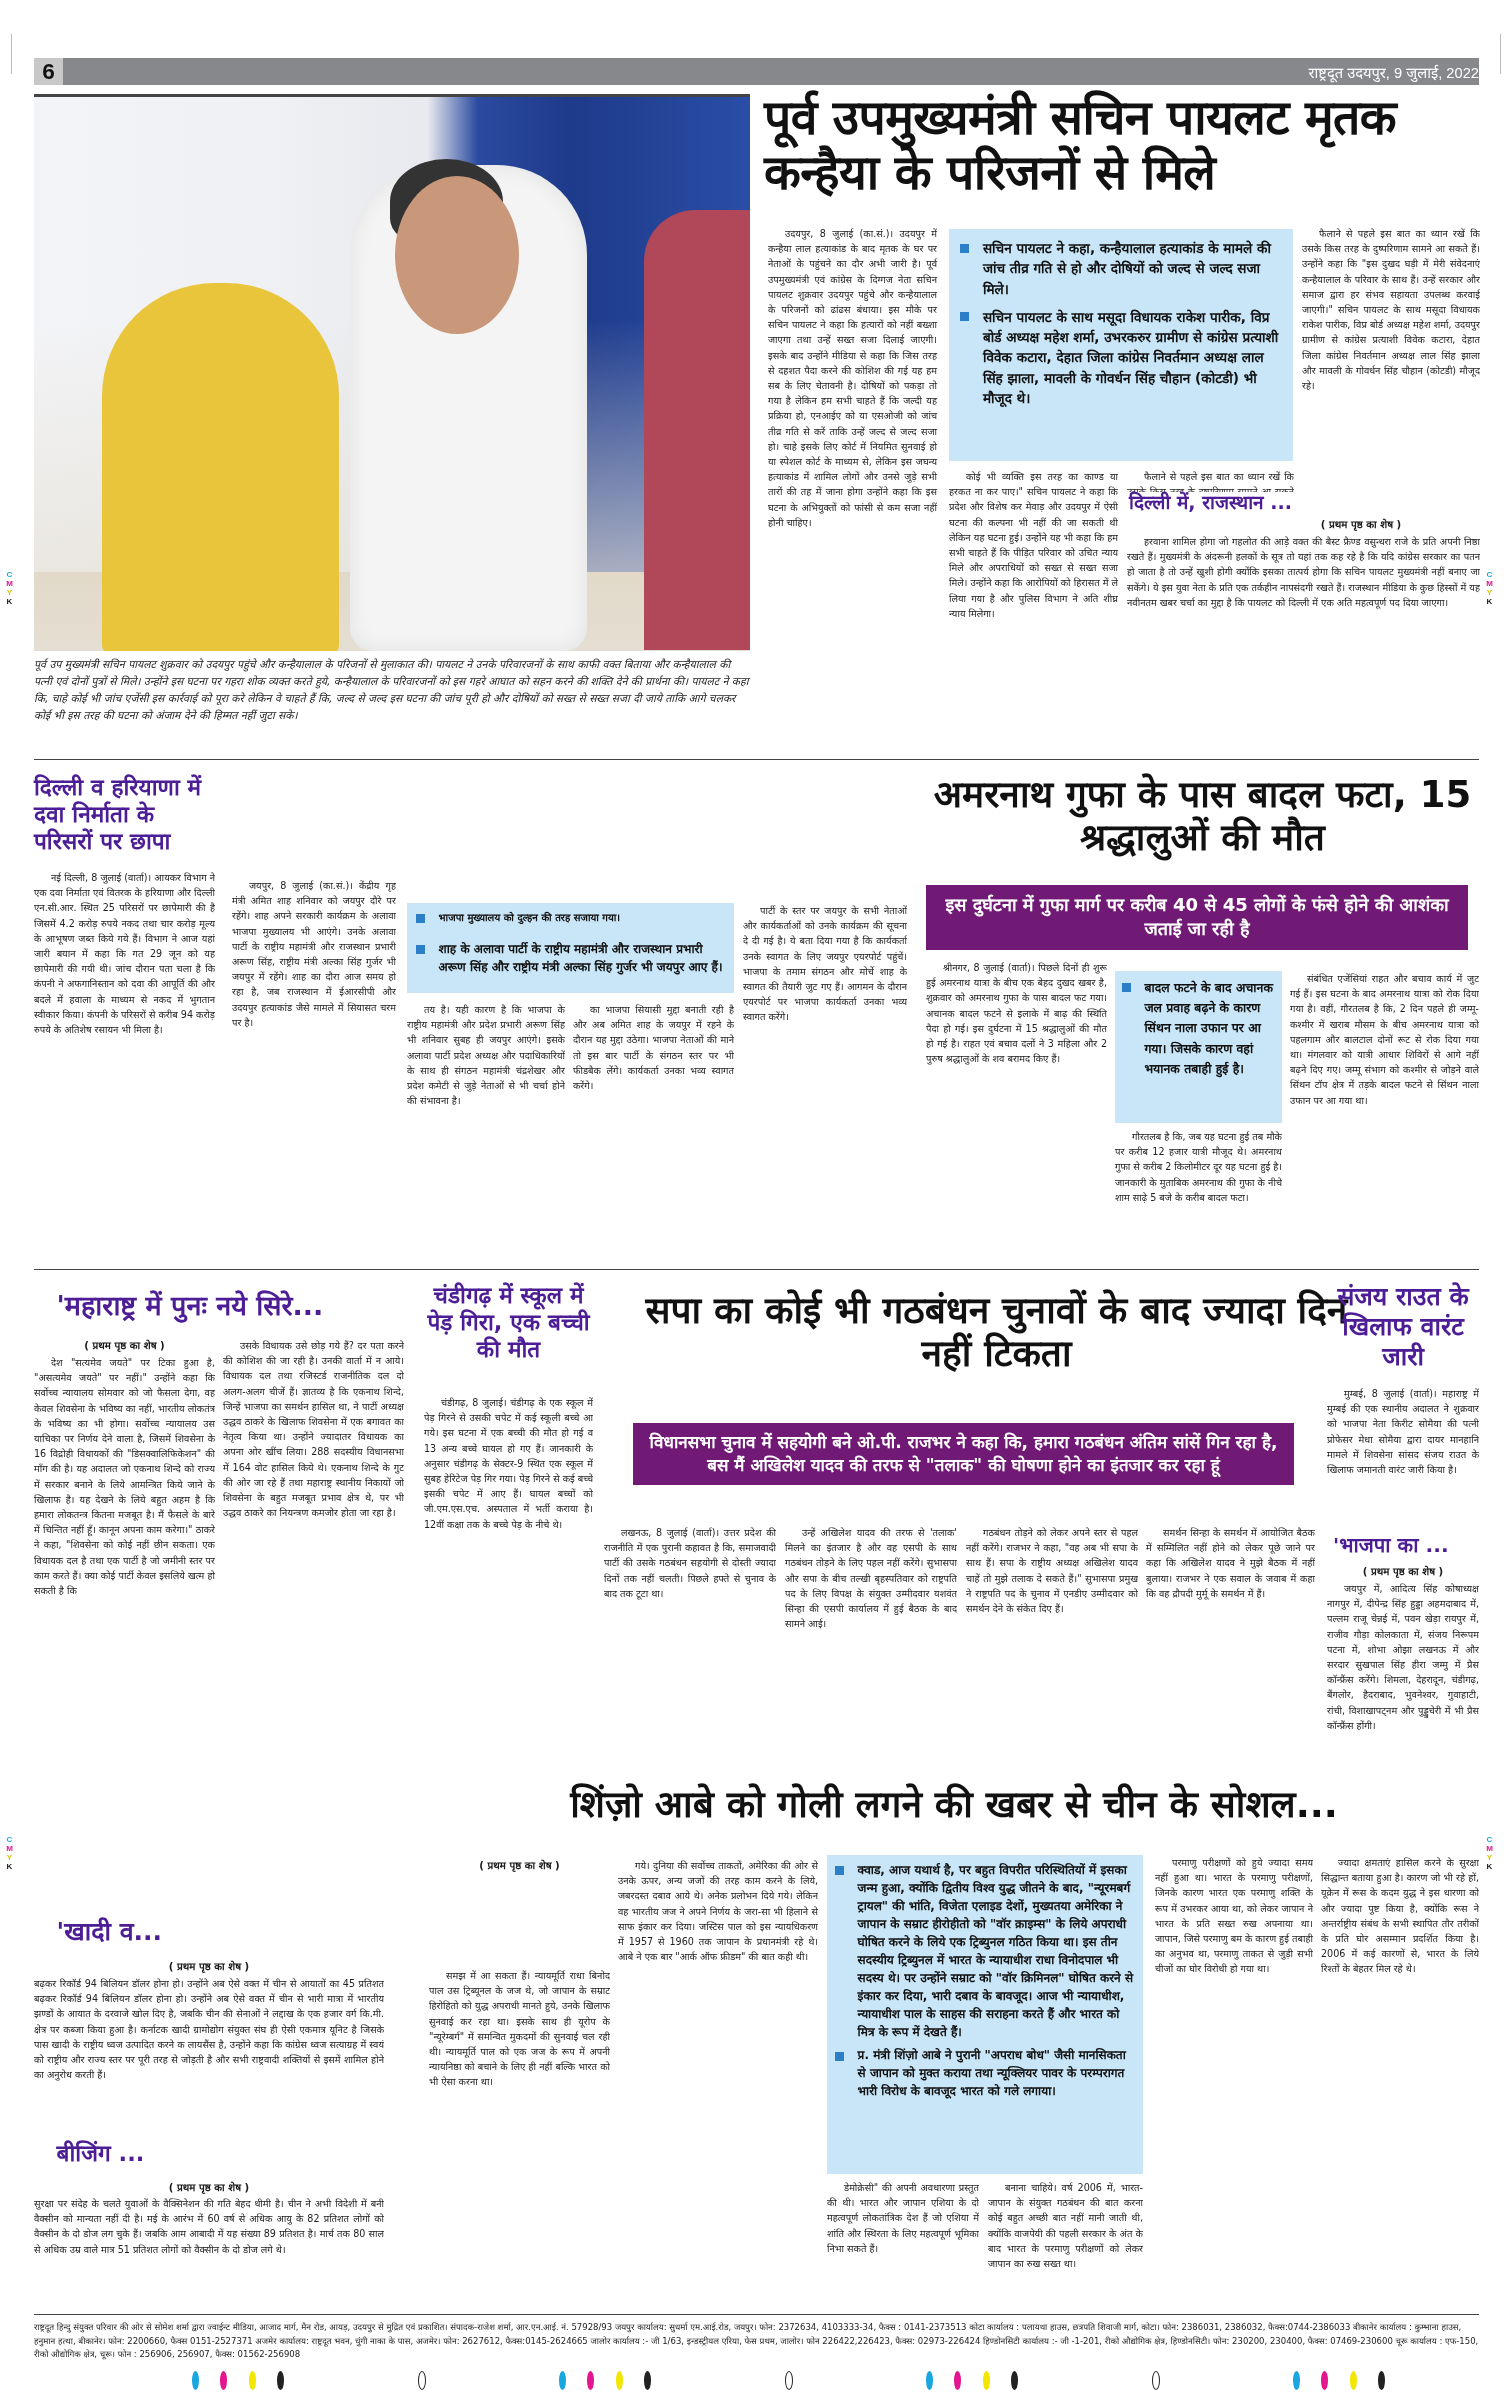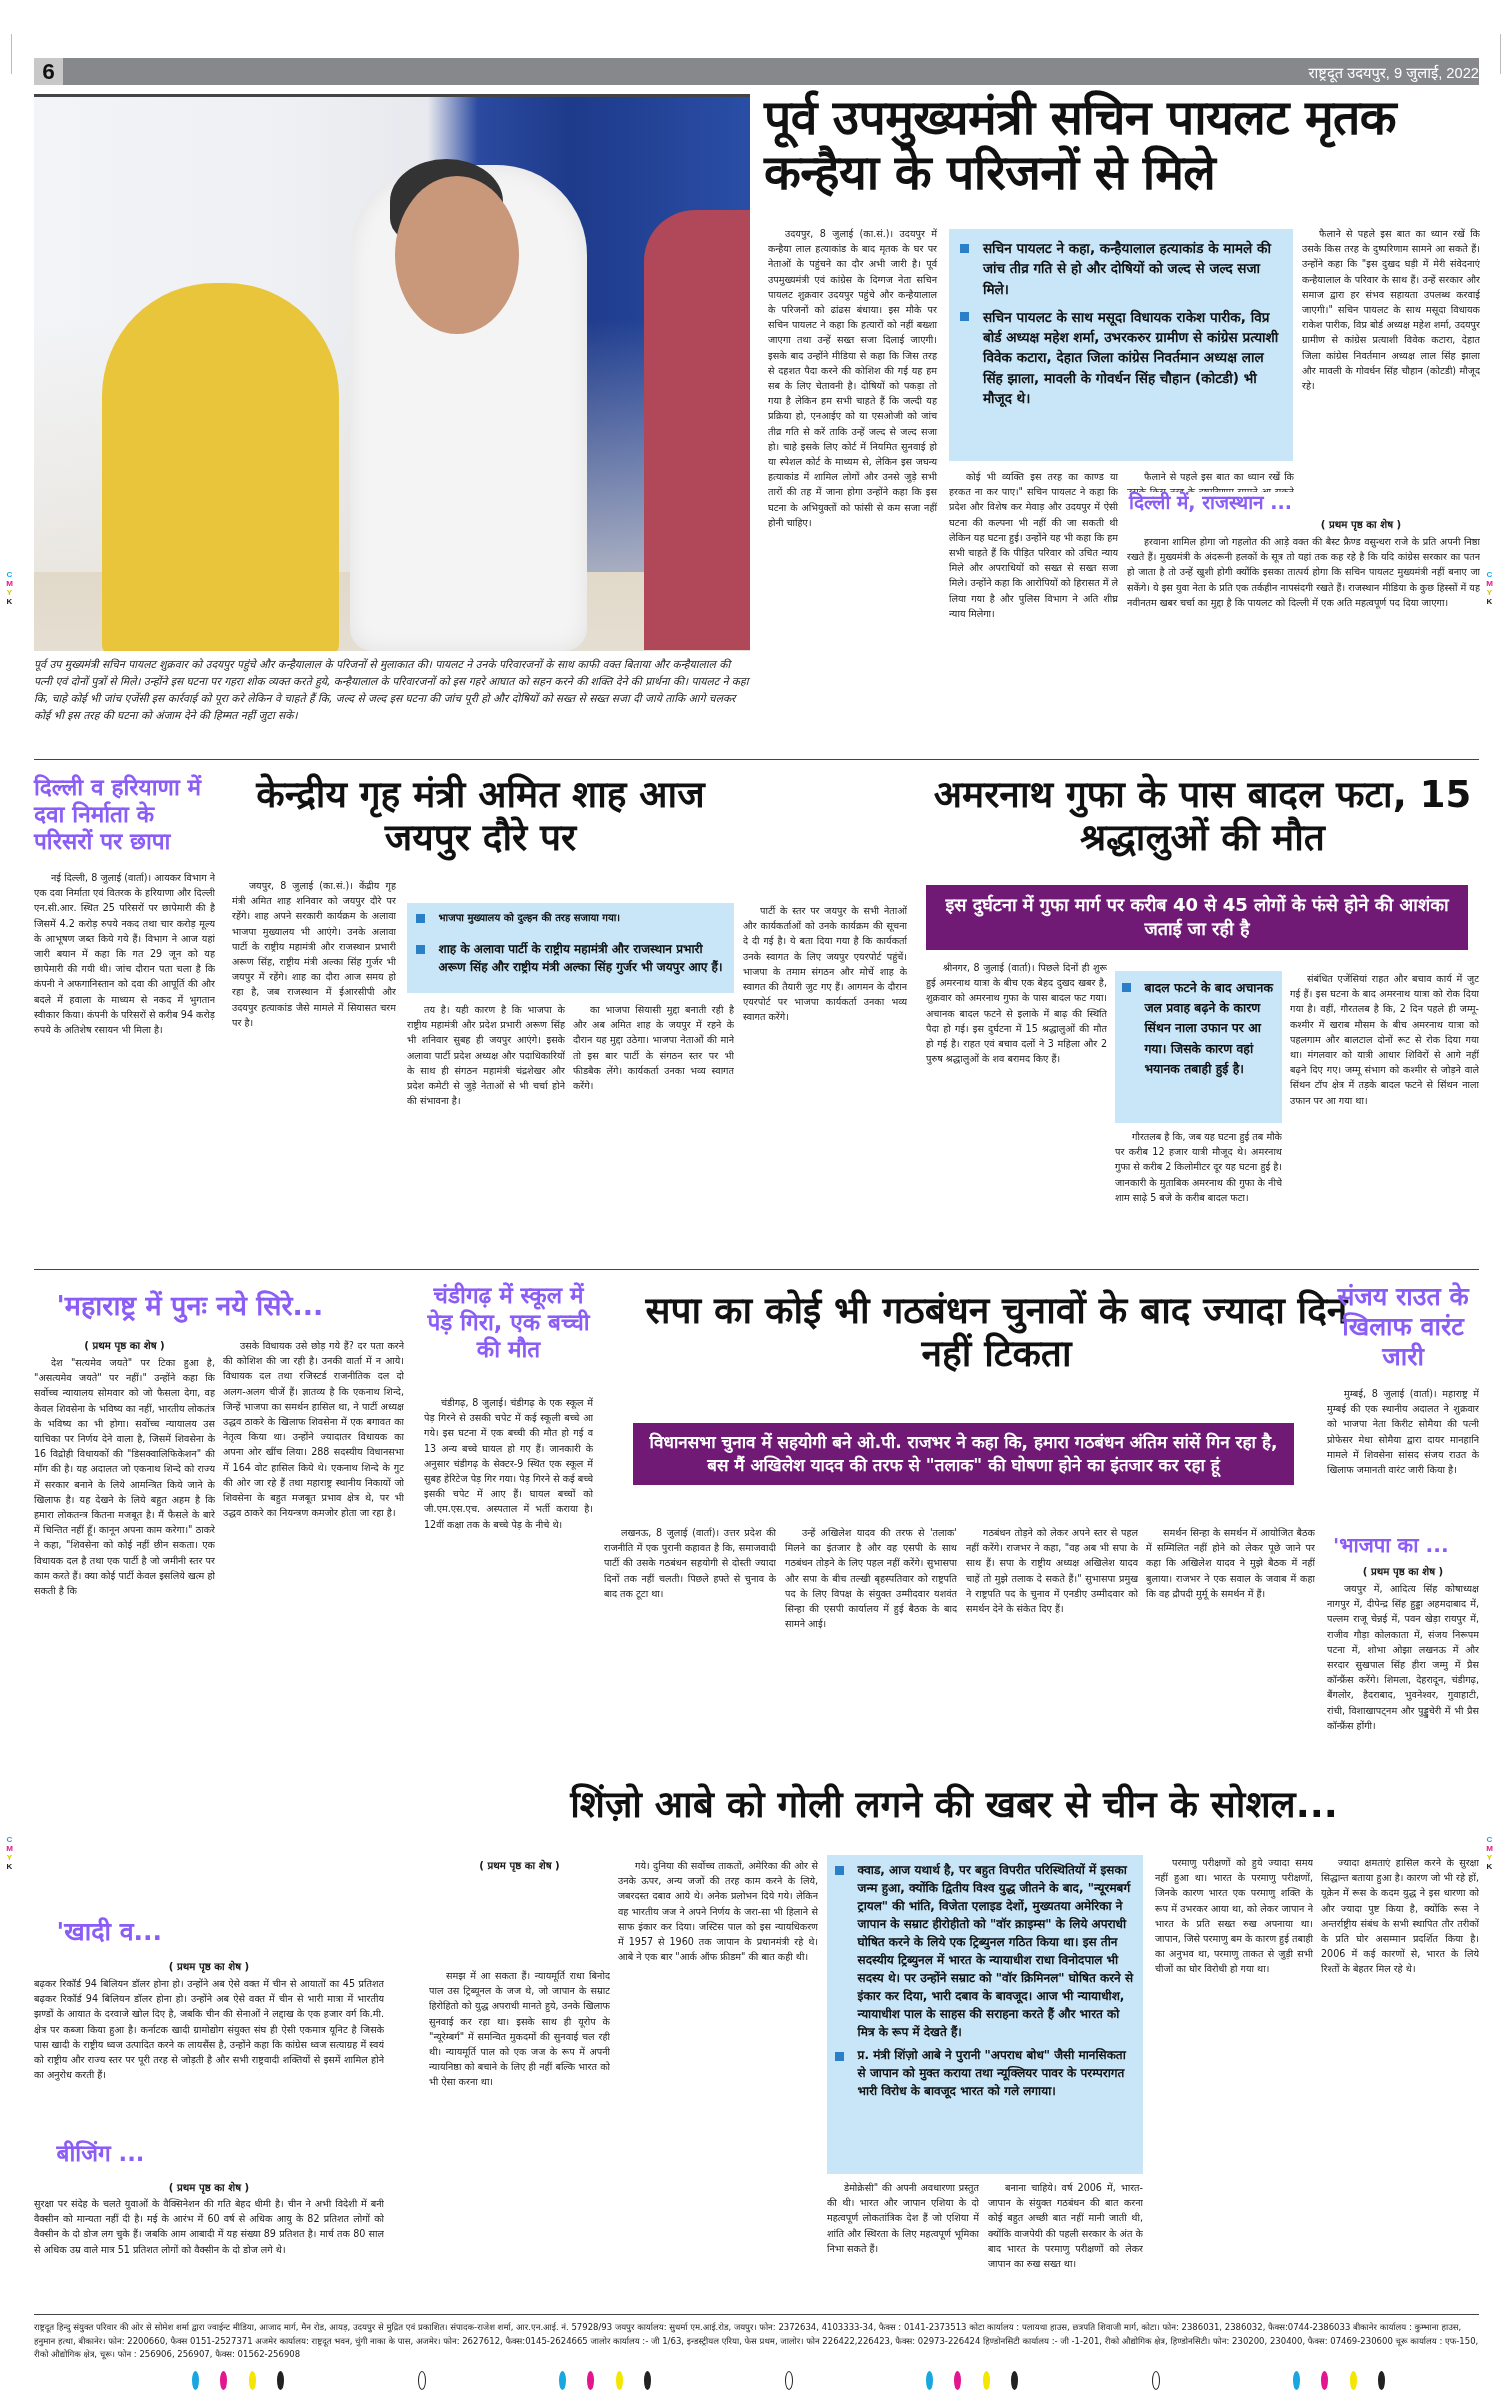--- a/index.html
+++ b/index.html
@@ -33,21 +33,21 @@
   .col { position:absolute; font-size: 9.6px; line-height: 15.2px; text-align: justify; color:#222; }
   .col p { text-indent: 17px; }
 
   .bluebox { position:absolute; background: #c8e6f7; padding: 9px 11.3px; }
   .bluebox ul { list-style:none; }
   .bluebox li { position:relative; padding-left: 22.6px; font-weight:bold; font-size: 13.6px; line-height: 20.3px; margin-bottom: 8px; color:#111; }
   .bluebox li::before { content:""; position:absolute; left:0; top: 5.6px; width:9px; height:9px; background:#2a7fc6; }
 
   .bluebar { position:absolute; background:#701a75; color:#fff; font-weight:bold; text-align:center; padding: 8px 11.3px; line-height:1.35; }
 
-  .sub-head { position:absolute; font-weight:bold; color:#8b5cf6; line-height: 1.2; }
+  .sub-head { position:absolute; font-weight:bold; color:#4c1d95; line-height: 1.2; }
   .kicker { text-align:center; font-size:10.2px; font-weight:bold; margin-bottom: 3.4px; }
 
   .footer { position:absolute; left: 0; top: 2321px; width: 1445px; font-size: 8.5px; line-height: 13.6px; color:#222; }
   .color-dots { position:absolute; top: 2371px; left: 0; width: 1445px; height: 22.6px; }
   .dot { position:absolute; width: 6.8px; height: 19px; border-radius: 50%; }
   .target { position:absolute; width: 8px; height: 19px; border:1.1px solid #222; border-radius:50%; }
 
   .cmyk { position:absolute; font-family:"Liberation Sans",sans-serif; font-weight:bold; font-size:8px; line-height:9px; text-align:center; width: 9px; }
   .cmyk span { display:block; }
 </style>
@@ -101,21 +101,20 @@
   <div class="kicker abs" style="left:1214px;top:517px;width:226px;">( प्रथम पृष्ठ का शेष )</div>
   <div class="col" style="left:1093px;top:534px;width:353px;height:119px;overflow:hidden;">
     <p>हरवाना शामिल होगा जो गहलोत की आड़े वक्त की बैस्ट फ्रैण्ड वसुन्धरा राजे के प्रति अपनी निष्ठा रखते हैं। मुख्यमंत्री के अंदरूनी हलकों के सूत्र तो यहां तक कह रहे है कि यदि कांग्रेस सरकार का पतन हो जाता है तो उन्हें खुशी होगी क्योंकि इसका तात्पर्य होगा कि सचिन पायलट मुख्यमंत्री नहीं बनाए जा सकेंगे। ये इस युवा नेता के प्रति एक तर्कहीन नापसंदगी रखते हैं। राजस्थान मीडिया के कुछ हिस्सों में यह नवीनतम खबर चर्चा का मुद्दा है कि पायलट को दिल्ली में एक अति महत्वपूर्ण पद दिया जाएगा।</p>
   </div>
 
   <div class="sub-head" style="left:0;top:774px;width:181px;font-size:22.6px;">दिल्ली व हरियाणा में दवा निर्माता के परिसरों पर छापा</div>
   <div class="col" style="left:0;top:870px;width:181px;height:395px;overflow:hidden;">
     <p>नई दिल्ली, 8 जुलाई (वार्ता)। आयकर विभाग ने एक दवा निर्माता एवं वितरक के हरियाणा और दिल्ली एन.सी.आर. स्थित 25 परिसरों पर छापेमारी की है जिसमें 4.2 करोड़ रुपये नकद तथा चार करोड़ मूल्य के आभूषण जब्त किये गये हैं। विभाग ने आज यहां जारी बयान में कहा कि गत 29 जून को यह छापेमारी की गयी थी। जांच दौरान पता चला है कि कंपनी ने अफगानिस्तान को दवा की आपूर्ति की और बदले में हवाला के माध्यम से नकद में भुगतान स्वीकार किया। कंपनी के परिसरों से करीब 94 करोड़ रुपये के अतिशेष रसायन भी मिला है।</p>
   </div>
 
-  <div class="headline abs" style="left:198px;top:774px;width:497px;font-size:37px;text-align:center;">केन्द्रीय गृह मंत्री अमित शाह आज जयपुर दौरे पर</div>
   <div class="col" style="left:198px;top:878px;width:164px;height:384px;overflow:hidden;">
       <p>जयपुर, 8 जुलाई (का.सं.)। केंद्रीय गृह मंत्री अमित शाह शनिवार को जयपुर दौरे पर रहेंगे। शाह अपने सरकारी कार्यक्रम के अलावा भाजपा मुख्यालय भी आएंगे। उनके अलावा पार्टी के राष्ट्रीय महामंत्री और राजस्थान प्रभारी अरूण सिंह, राष्ट्रीय मंत्री अल्का सिंह गुर्जर भी जयपुर में रहेंगे। शाह का दौरा आज समय हो रहा है, जब राजस्थान में ईआरसीपी और उदयपुर हत्याकांड जैसे मामले में सियासत चरम पर है।</p>
     </div>
   <div class="bluebox" style="left:373px;top:903px;width:327px;height:90px;padding:5.6px 9px;">
     <ul>
       <li style="font-size:10px;line-height:18px;margin-bottom:13px;">भाजपा मुख्यालय को दुल्हन की तरह सजाया गया।</li>
       <li style="font-size:12px;line-height:18px;">शाह के अलावा पार्टी के राष्ट्रीय महामंत्री और राजस्थान प्रभारी अरूण सिंह और राष्ट्रीय मंत्री अल्का सिंह गुर्जर भी जयपुर आए हैं।</li>
     </ul>
   </div>
   <div class="col" style="left:373px;top:1002px;width:158px;height:260px;overflow:hidden;">

